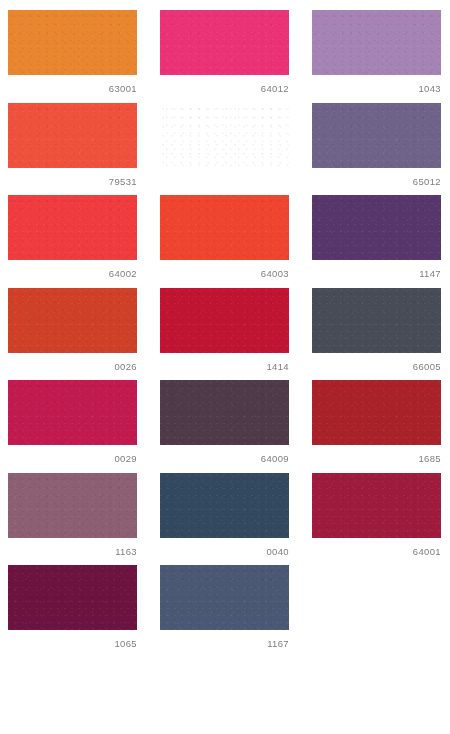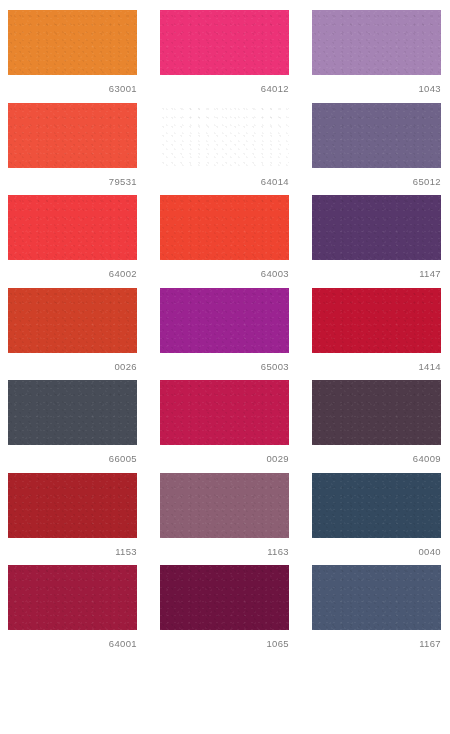--- a/index.html
+++ b/index.html
@@ -83,21 +83,20 @@
       <div class="swatch-cell">
         <div class="swatch-chip" style="background-color: rgb(165, 131, 180);"></div>
         <div class="swatch-label">1043</div>
       </div>
       <div class="swatch-cell">
         <div class="swatch-chip" style="background-color: rgb(239, 81, 60);"></div>
         <div class="swatch-label">79531</div>
       </div>
       <div class="swatch-cell">
         <div class="swatch-chip"></div>
-        <div class="swatch-label">64014</div>
       </div>
       <div class="swatch-cell">
         <div class="swatch-chip" style="background-color: rgb(111, 99, 137);"></div>
         <div class="swatch-label">65012</div>
       </div>
       <div class="swatch-cell">
         <div class="swatch-chip" style="background-color: rgb(240, 59, 63);"></div>
         <div class="swatch-label">64002</div>
       </div>
       <div class="swatch-cell">
@@ -106,42 +105,38 @@
       </div>
       <div class="swatch-cell">
         <div class="swatch-chip" style="background-color: rgb(87, 55, 107);"></div>
         <div class="swatch-label">1147</div>
       </div>
       <div class="swatch-cell">
         <div class="swatch-chip" style="background-color: rgb(207, 64, 40);"></div>
         <div class="swatch-label">0026</div>
       </div>
       <div class="swatch-cell">
-        <div class="swatch-chip" style="background-color: rgb(155, 35, 145);"></div>
-        <div class="swatch-label">65003</div>
-      </div>
-      <div class="swatch-cell">
         <div class="swatch-chip" style="background-color: rgb(192, 20, 50);"></div>
         <div class="swatch-label">1414</div>
       </div>
       <div class="swatch-cell">
         <div class="swatch-chip" style="background-color: rgb(71, 76, 87);"></div>
         <div class="swatch-label">66005</div>
       </div>
       <div class="swatch-cell">
         <div class="swatch-chip" style="background-color: rgb(192, 26, 79);"></div>
         <div class="swatch-label">0029</div>
       </div>
       <div class="swatch-cell">
         <div class="swatch-chip" style="background-color: rgb(78, 58, 73);"></div>
         <div class="swatch-label">64009</div>
       </div>
       <div class="swatch-cell">
         <div class="swatch-chip" style="background-color: rgb(169, 34, 41);"></div>
-        <div class="swatch-label">1153</div>
+        <div class="swatch-label">1685</div>
       </div>
       <div class="swatch-cell">
         <div class="swatch-chip" style="background-color: rgb(140, 95, 115);"></div>
         <div class="swatch-label">1163</div>
       </div>
       <div class="swatch-cell">
         <div class="swatch-chip" style="background-color: rgb(51, 73, 95);"></div>
         <div class="swatch-label">0040</div>
       </div>
       <div class="swatch-cell">

